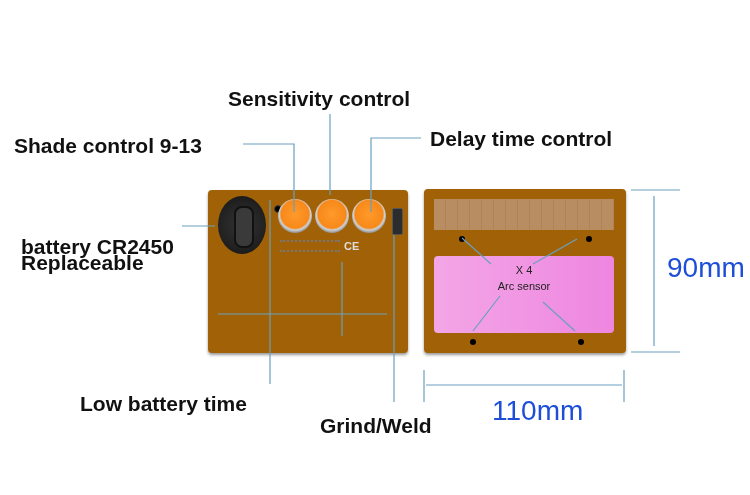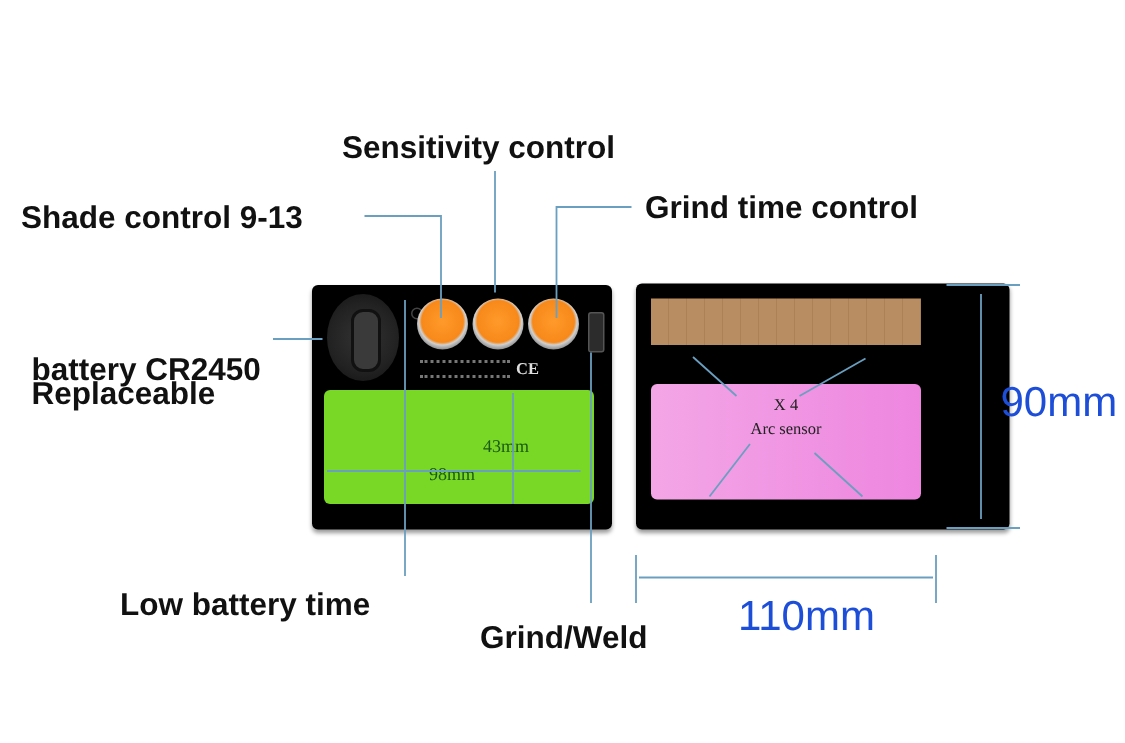--- a/index.html
+++ b/index.html
@@ -1,56 +1,52 @@
 <!DOCTYPE html>
 <html><head>
 <meta charset="utf-8">
 <style>
   html,body{margin:0;padding:0;background:#fff;}
   body{width:750px;height:495px;position:relative;overflow:hidden;font-family:"Liberation Sans",sans-serif;}
   .lbl{position:absolute;font-weight:bold;color:#111;font-size:21px;line-height:26px;white-space:nowrap;}
   svg#lines{position:absolute;left:0;top:0;}
-  .dev{position:absolute;background:#000000;border-radius:4px;box-shadow:0 2px 3px rgba(0,0,0,.4);font-family:Liberation Serif, serif;}
+  .dev{position:absolute;background:#a16207;border-radius:4px;box-shadow:0 2px 3px rgba(0,0,0,.4);}
   .knob{position:absolute;width:34px;height:34px;border-radius:50%;background:radial-gradient(circle at 50% 45%,#ff9a2a 0,#f7891a 55%,#d0d0d0 62%,#888 75%,#222 100%);}
   .green{position:absolute;background:#79d726;border-radius:4px;}
   .pink{position:absolute;background:linear-gradient(90deg,#f3a6e6,#ee86e0);border-radius:4px;}
   .solar{position:absolute;background:repeating-linear-gradient(90deg,#b98d62 0,#b98d62 11px,#a67b51 12px);}
   .small{position:absolute;font-size:12px;color:#1a5a12;}
   .arc{position:absolute;font-size:11px;color:#222;text-align:center;}
   .dim{position:absolute;font-weight:normal;color:#1d4ed8;font-size:28px;}
 </style>
 </head>
 <body>
 
 <div class="lbl" style="left:202px;top:86px;margin-left:26px;">Sensitivity control</div>
 <div class="lbl" style="left:14px;top:133px;">Shade control 9-13</div>
-<div class="lbl" style="left:430px;top:126px;">Grind time control</div>
+<div class="lbl" style="left:430px;top:126px;">Delay time control</div>
 <div class="lbl" style="left:21px;top:206px;margin-top:44px;">Replaceable</div>
 <div class="lbl" style="left:21px;top:234px;">battery CR2450</div>
 <div class="lbl" style="left:80px;top:391px;">Low battery time</div>
 <div class="lbl" style="left:320px;top:413px;text-align:right;">Grind/Weld</div>
 
 <div class="dev" style="left:208px;top:190px;width:200px;height:163px;">
   <div style="position:absolute;left:10px;top:6px;width:48px;height:58px;border-radius:50%;background:radial-gradient(circle,#333 0,#222 60%,#111 100%);">
     <div style="position:absolute;left:16px;top:10px;width:16px;height:38px;border-radius:8px;background:#3a3a3a;border:2px solid #111;"></div>
   </div>
   <div style="position:absolute;left:66px;top:15px;width:6px;height:6px;border-radius:50%;background:#000;border:1px solid #444;"></div>
   <div class="knob" style="left:70px;top:9px;"></div>
   <div class="knob" style="left:107px;top:9px;"></div>
   <div class="knob" style="left:144px;top:9px;"></div>
   <div style="position:absolute;left:184px;top:18px;width:9px;height:25px;background:#2c2c2c;border:1px solid #555;border-radius:2px;"></div>
   <div style="position:absolute;left:136px;top:50px;color:#ddd;font-size:11px;font-weight:bold;">CE</div>
   <div style="position:absolute;left:72px;top:50px;width:60px;height:8px;border-top:2px dotted #777;border-bottom:2px dotted #777;"></div>
-  <div class="green" style="left:8px;top:70px;width:180px;height:76px;">
-    <div class="small" style="left:106px;top:30px;">43mm</div>
-    <div class="small" style="left:70px;top:49px;">98mm</div>
-  </div>
 </div>
 
-<div class="dev" style="left:424px;top:189px;width:202px;height:164px;padding-left:47px;">
+<div class="dev" style="left:424px;top:189px;width:202px;height:164px;">
   <div class="solar" style="left:10px;top:10px;width:180px;height:31px;"></div>
   <div style="position:absolute;left:35px;top:47px;width:6px;height:6px;border-radius:50%;background:#000;"></div>
   <div style="position:absolute;left:162px;top:47px;width:6px;height:6px;border-radius:50%;background:#000;"></div>
   <div class="pink" style="left:10px;top:67px;width:180px;height:77px;">
     <div class="arc" style="left:70px;top:8px;width:40px;">X 4</div>
     <div class="arc" style="left:50px;top:24px;width:80px;">Arc sensor</div>
   </div>
   <div style="position:absolute;left:46px;top:150px;width:6px;height:6px;border-radius:50%;background:#000;"></div>
   <div style="position:absolute;left:154px;top:150px;width:6px;height:6px;border-radius:50%;background:#000;"></div>
 </div>

